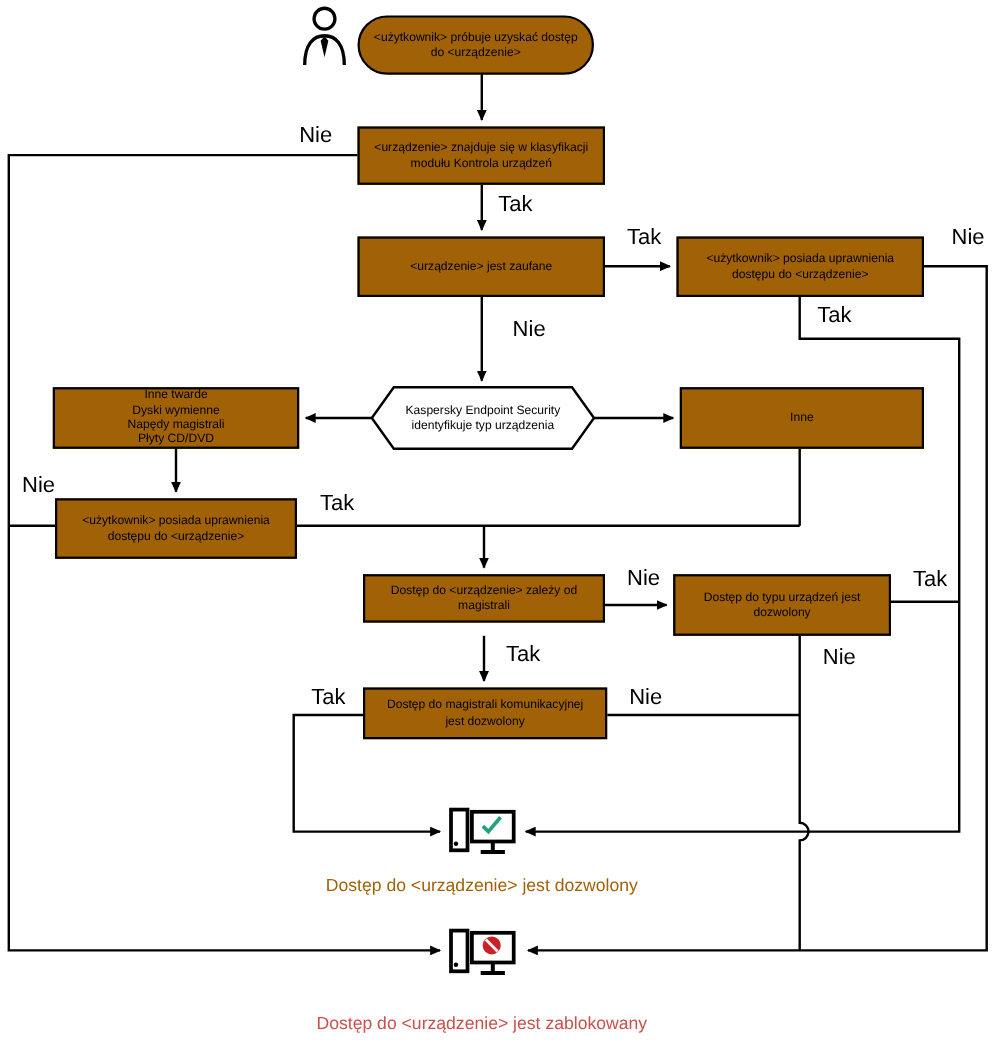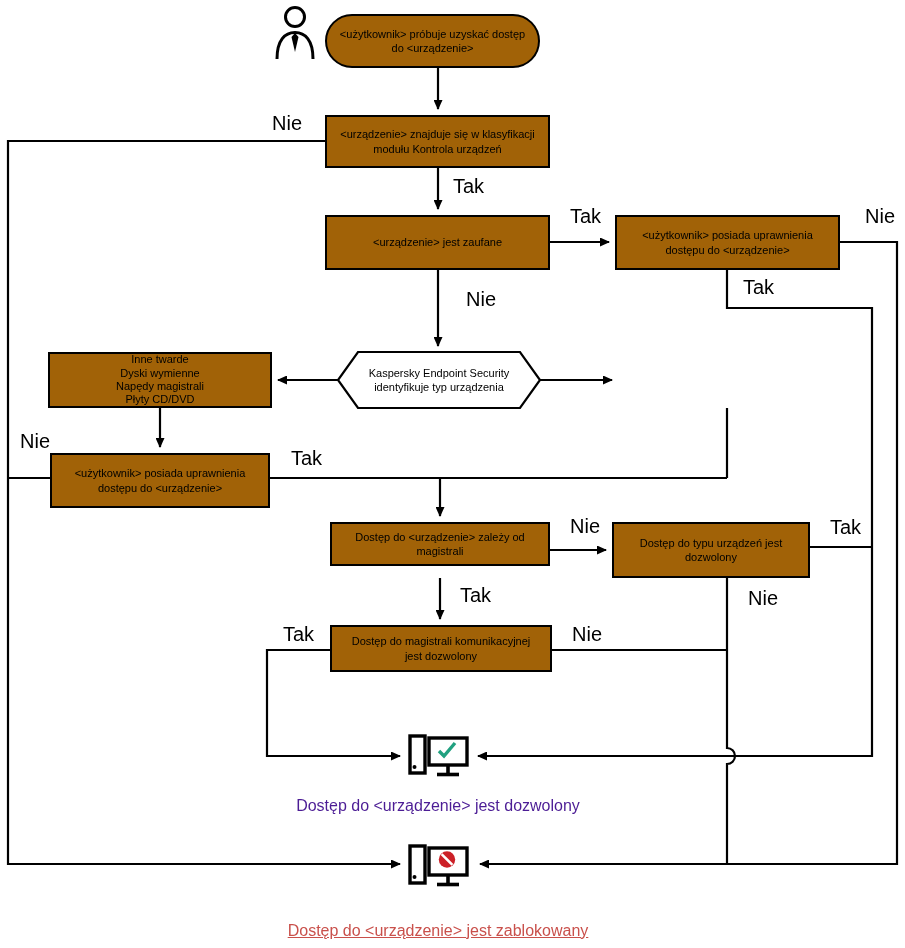--- a/index.html
+++ b/index.html
@@ -77,20 +77,23 @@
     <span>Inne twarde</span>
     <span>Dyski wymienne</span>
     <span>Napędy magistrali</span>
     <span>Płyty CD/DVD</span>
   </div>
 
   <div class="node hexlabel" style="left:348px;top:352px;width:182px;height:56px">
     <span>Kaspersky Endpoint Security identyfikuje typ urządzenia</span>
   </div>
 
+  <div class="node" style="left:618px;top:352px;width:222px;height:56px">
+    <span>Inne</span>
+  </div>
 
   <div class="node" style="left:50px;top:453px;width:220px;height:55px">
     <span>&lt;użytkownik&gt; posiada uprawnienia dostępu do &lt;urządzenie&gt;</span>
   </div>
 
   <div class="node" style="left:330px;top:522px;width:220px;height:44px">
     <span>Dostęp do &lt;urządzenie&gt; zależy od magistrali</span>
   </div>
 
   <div class="node" style="left:612px;top:522px;width:198px;height:56px">
@@ -117,28 +120,28 @@
   <div class="elabel" style="left:572px;top:624px">Nie</div>
 
   <svg class="icon-wrap" style="left:406px;top:727px" width="66" height="60" viewBox="0 0 66 60">
     <rect x="4" y="9" width="15" height="37" fill="#fff" stroke="#000" stroke-width="3.4"></rect>
     <circle cx="8.5" cy="40" r="2" fill="#000"></circle>
     <rect x="23" y="11" width="38" height="27" fill="#fff" stroke="#000" stroke-width="3.4"></rect>
     <line x1="42" y1="38" x2="42" y2="46" stroke="#000" stroke-width="3.6"></line>
     <line x1="31" y1="47.5" x2="53" y2="47.5" stroke="#000" stroke-width="3.6"></line>
     <polyline points="33,24 38,29 49,16" fill="none" stroke-width="3.4" stroke="#21A180"></polyline>
   </svg>
-  <div class="caption" style="top: 797px; color: #4c1d95;">Dostęp do &lt;urządzenie&gt; jest dozwolony</div>
+  <div class="caption" style="top: 797px; color: #a16207;">Dostęp do &lt;urządzenie&gt; jest dozwolony</div>
 
   <svg class="icon-wrap" style="left:406px;top:837px" width="66" height="60" viewBox="0 0 66 60">
     <rect x="4" y="9" width="15" height="37" fill="#fff" stroke="#000" stroke-width="3.4"></rect>
     <circle cx="8.5" cy="40" r="2" fill="#000"></circle>
     <rect x="23" y="11" width="38" height="27" fill="#fff" stroke="#000" stroke-width="3.4"></rect>
     <line x1="42" y1="38" x2="42" y2="46" stroke="#000" stroke-width="3.6"></line>
     <line x1="31" y1="47.5" x2="53" y2="47.5" stroke="#000" stroke-width="3.6"></line>
     <g>
       <circle cx="41" cy="22.5" r="8.2" fill="#CC2027"></circle>
       <line x1="35.6" y1="17.1" x2="46.4" y2="27.9" stroke="#fff" stroke-width="2.6"></line>
     </g>
   </svg>
-  <div class="caption" style="top: 922px; color: rgb(201, 80, 75); text-decoration: underline;">Dostęp do &lt;urządzenie&gt; jest zablokowany</div>
+  <div class="caption" style="top: 922px; color: rgb(201, 80, 75);">Dostęp do &lt;urządzenie&gt; jest zablokowany</div>
 
 </div>
 
 </body></html>

